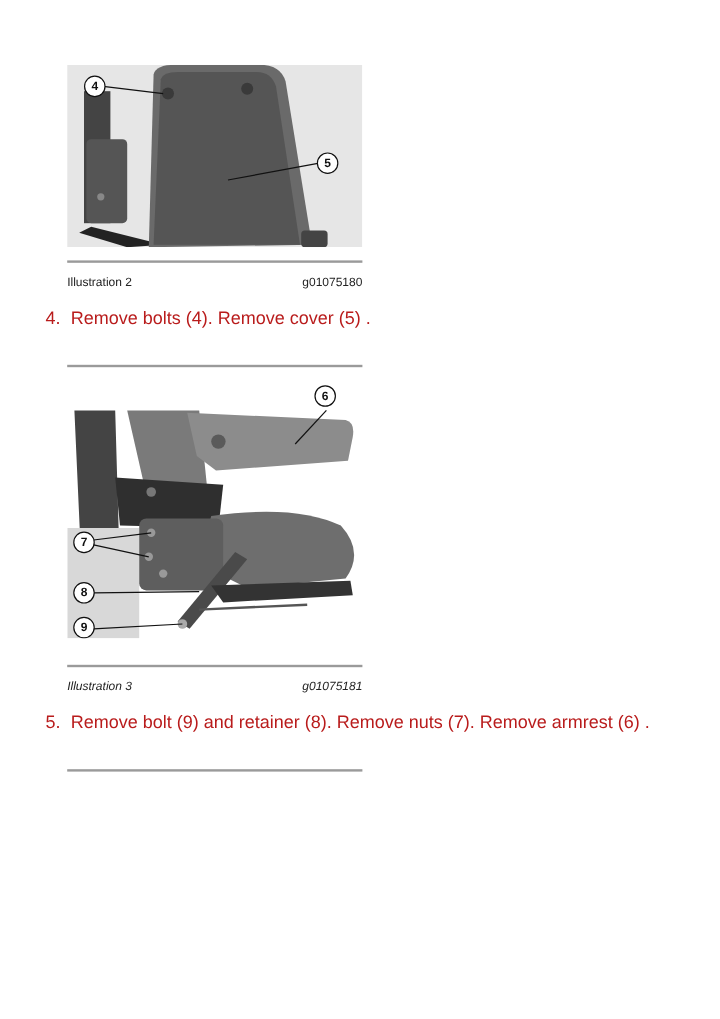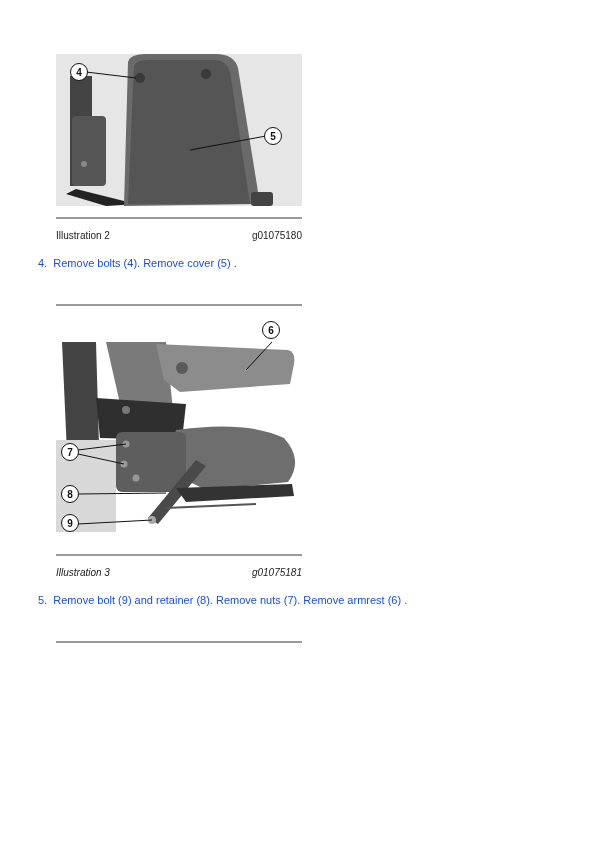--- a/index.html
+++ b/index.html
@@ -3,21 +3,21 @@
 <meta charset="utf-8">
 <style>
   html, body { margin: 0; padding: 0; background: #ffffff; }
   body { width: 600px; height: 849px; position: relative; overflow: hidden;
          font-family: "Liberation Sans", sans-serif; color: #111; }
   .rule { position: absolute; left: 56px; width: 246px; height: 0;
           border-top: 2px solid #9a9a9a; }
   .figure { position: absolute; left: 56px; width: 246px; overflow: hidden; }
   .caption { position: absolute; left: 56px; width: 246px; font-size: 10px;
              display: flex; justify-content: space-between; color: #222; text-align: center; }
-  .step { position: absolute; left: 38px; font-size: 11px; color: #1d4ed8; white-space: nowrap; }
+  .step { position: absolute; left: 38px; font-size: 15px; color: #b91c1c; white-space: nowrap; }
   .callout { position: absolute; width: 18px; height: 18px; border: 1.5px solid #111;
              border-radius: 50%; background: #fff; font-size: 10px; font-weight: bold;
              display: flex; align-items: center; justify-content: center; box-sizing: border-box; }
   svg { display: block; }
 </style>
 </head>
 <body>
 
 <div class="figure" style="top:54px;height:152px;">
   <svg width="246" height="152" viewBox="0 0 246 152">

